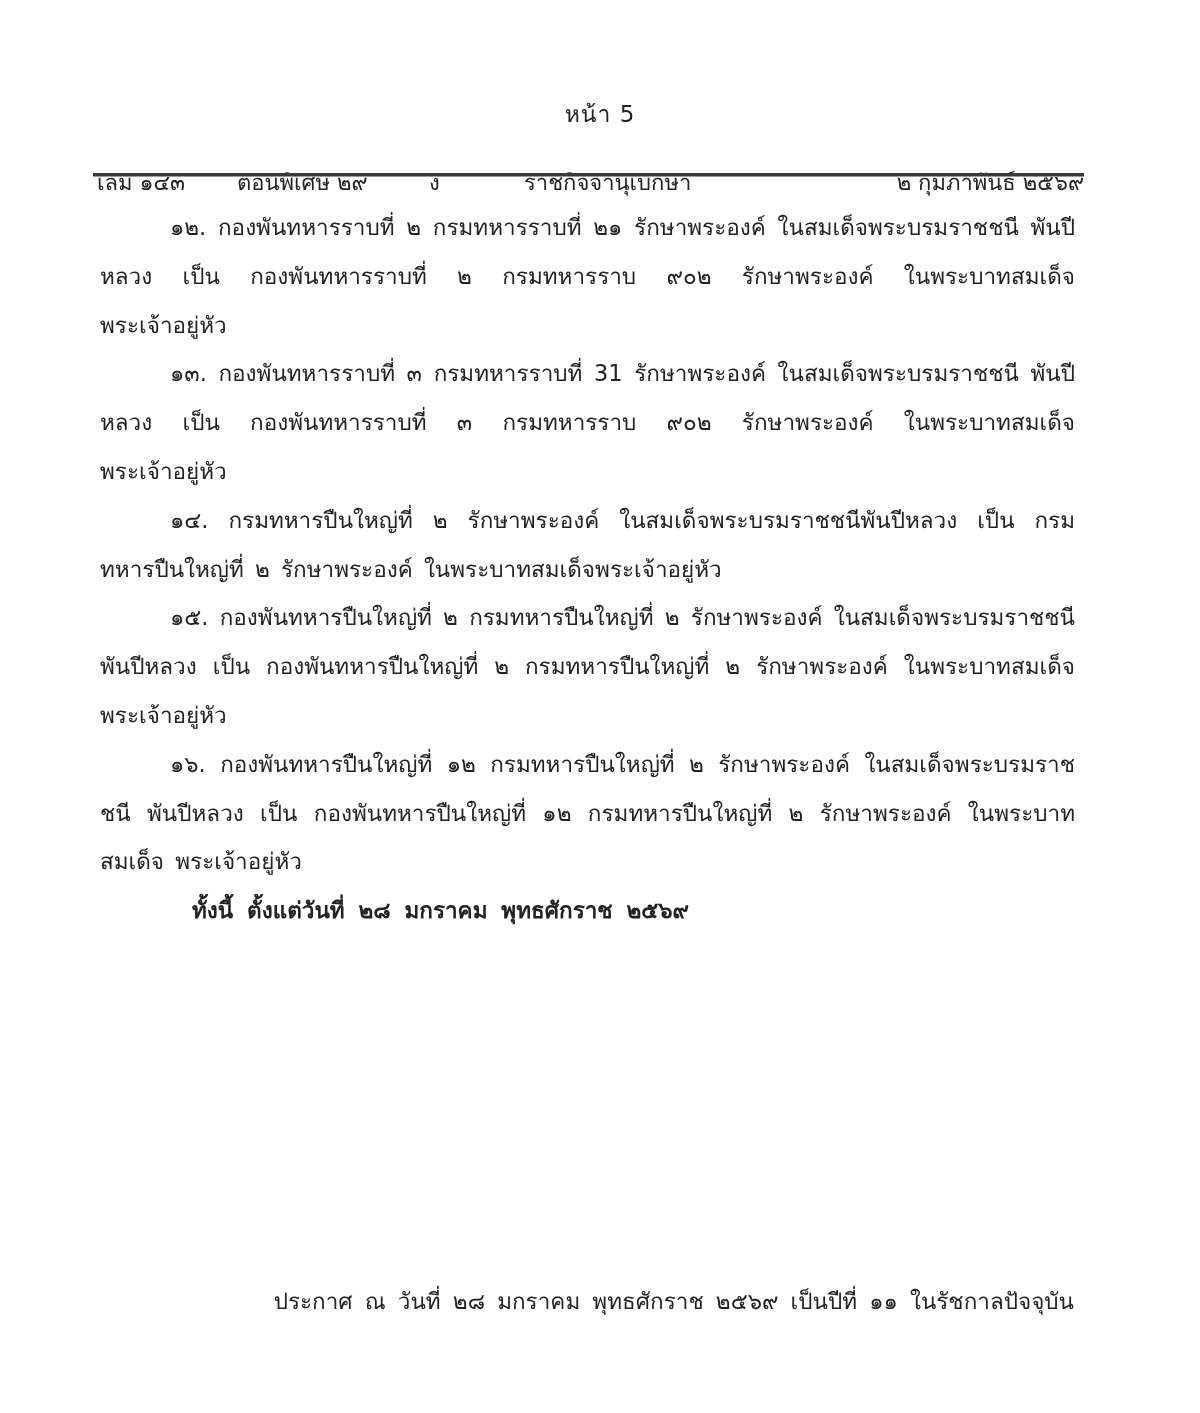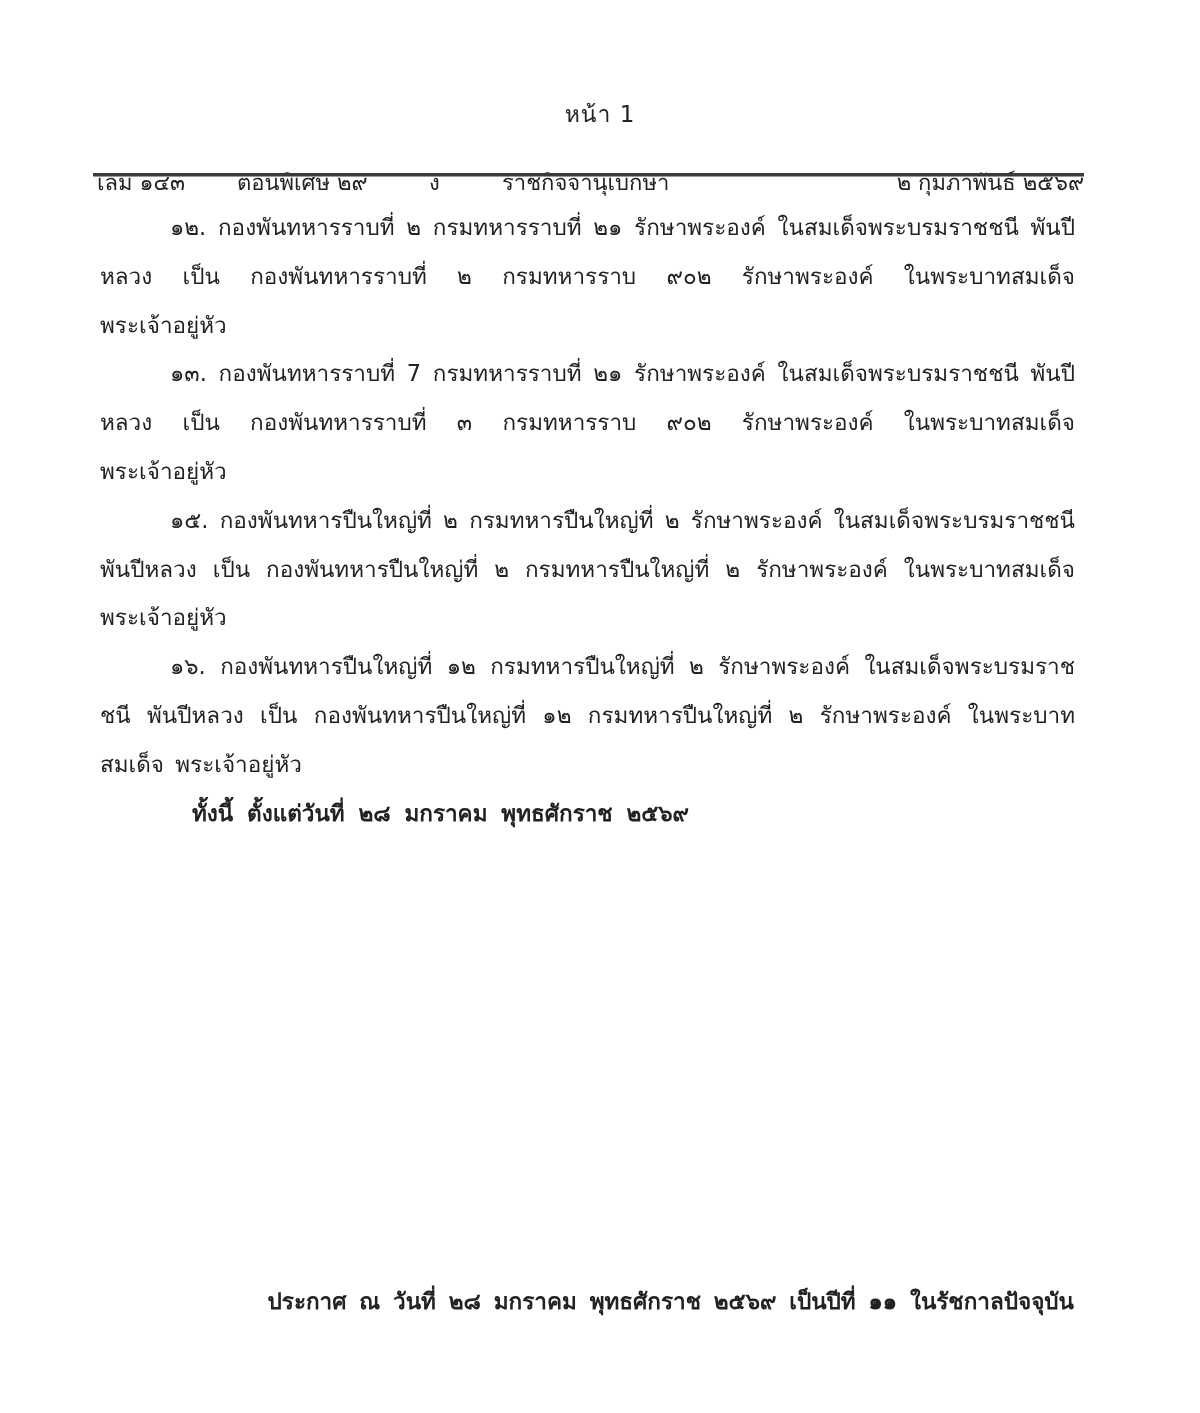--- a/index.html
+++ b/index.html
@@ -28,54 +28,59 @@
   }
   .para {
     text-align: justify; text-align-last: left; margin: 0;
     text-indent: 70px; word-spacing: 4px;
   }
   .effective {
     margin: 0; text-indent: 92px; word-spacing: 6px; font-weight: bold;
   }
   .announce {
     position: absolute; top: 1283px; right: 126px;
-    font-size: 22.5px; white-space: nowrap; word-spacing: 5px; font-weight: bold;
+    font-size: 22.5px; white-space: nowrap; word-spacing: 5px;
   }
 </style>
 </head>
 <body>
 
-<div class="page-number">หน้า 1</div>
+<div class="page-number">หน้า 5</div>
 
 <div class="header-line">
   <span style="left:0">เล่ม ๑๔๓</span>
   <span style="left:140px">ตอนพิเศษ ๒๙</span>
   <span style="left:332px">ง</span>
-  <span style="left:405px">ราชกิจจานุเบกษา</span>
+  <span style="left:427px">ราชกิจจานุเบกษา</span>
   <span style="right:0">๒ กุมภาพันธ์ ๒๕๖๙</span>
 </div>
 
 <div class="rule"></div>
 
 <div class="content">
 
   <p class="para">
     <span>๑๒.</span>
     <span>กองพันทหารราบที่ ๒ กรมทหารราบที่ ๒๑ รักษาพระองค์ ในสมเด็จพระบรมราชชนี</span>
     <span>พันปีหลวง เป็น กองพันทหารราบที่ ๒ กรมทหารราบ ๙๐๒ รักษาพระองค์ ในพระบาทสมเด็จ</span>
     <span>พระเจ้าอยู่หัว</span>
   </p>
 
   <p class="para">
     <span>๑๓.</span>
-    <span>กองพันทหารราบที่ 7 กรมทหารราบที่ ๒๑ รักษาพระองค์ ในสมเด็จพระบรมราชชนี</span>
+    <span>กองพันทหารราบที่ ๓ กรมทหารราบที่ 31 รักษาพระองค์ ในสมเด็จพระบรมราชชนี</span>
     <span>พันปีหลวง เป็น กองพันทหารราบที่ ๓ กรมทหารราบ ๙๐๒ รักษาพระองค์ ในพระบาทสมเด็จ</span>
     <span>พระเจ้าอยู่หัว</span>
   </p>
 
+  <p class="para">
+    <span>๑๔.</span>
+    <span>กรมทหารปืนใหญ่ที่ ๒ รักษาพระองค์ ในสมเด็จพระบรมราชชนีพันปีหลวง เป็น</span>
+    <span>กรมทหารปืนใหญ่ที่ ๒ รักษาพระองค์ ในพระบาทสมเด็จพระเจ้าอยู่หัว</span>
+  </p>
 
   <p class="para">
     <span>๑๕.</span>
     <span>กองพันทหารปืนใหญ่ที่ ๒ กรมทหารปืนใหญ่ที่ ๒ รักษาพระองค์ ในสมเด็จพระบรมราชชนี</span>
     <span>พันปีหลวง เป็น กองพันทหารปืนใหญ่ที่ ๒ กรมทหารปืนใหญ่ที่ ๒ รักษาพระองค์ ในพระบาทสมเด็จ</span>
     <span>พระเจ้าอยู่หัว</span>
   </p>
 
   <p class="para">
     <span>๑๖.</span>

